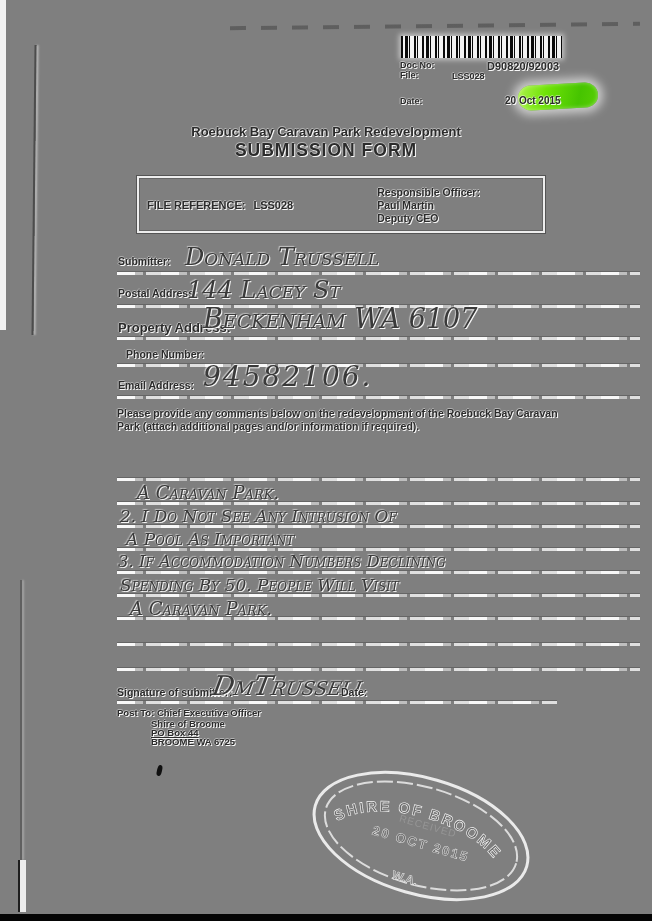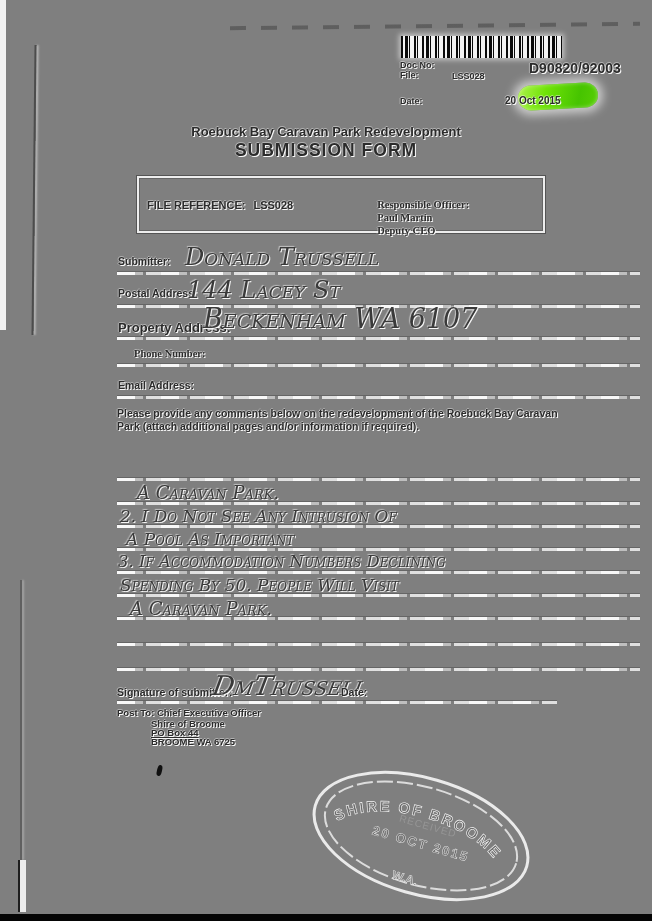--- a/index.html
+++ b/index.html
@@ -41,21 +41,21 @@
     width:80px;height:25px;border-radius:13px/12px;transform:rotate(-3deg);
     background:linear-gradient(105deg,#aef44c 0%,#6fe307 35%,#46c400 75%,#58cf05 100%);
     box-shadow:0 0 10px 5px rgba(255,255,255,.6),inset 0 0 4px rgba(255,255,255,.4);
   }
   .refbox{
     left:137px;top:176px;width:404px;height:53px;display:flex;
     border:2px solid #ededed;
     box-shadow:0 0 0 1px rgba(55,55,55,.6),inset 0 0 0 1px rgba(55,55,55,.35);
   }
   .refbox .left-cell{flex:0 0 57%;display:flex;align-items:center;padding-left:8px;font-size:11px;}
-  .refbox .right-cell{padding-top:20px;font-size:10.5px;line-height:13px;font-family:Liberation Serif, serif;}
+  .refbox .right-cell{padding-top:8px;font-size:10.5px;line-height:13px;}
   .crease{background:rgba(35,35,35,.55);box-shadow:2px 0 2px rgba(255,255,255,.5);}
   .dashes{
     height:4px;opacity:.55;
     background:repeating-linear-gradient(90deg,rgba(20,20,20,.55) 0 16px,transparent 16px 31px);
   }
   .sig-hand{transform:skewX(-10deg);}
   .artifact{width:5px;height:11px;background:#101010;border-radius:45%;transform:rotate(14deg);}
   .notch{width:6px;height:52px;background:rgba(255,255,255,.85);border-left:2px solid #1d1d1d;}
 </style>
 </head>
@@ -66,21 +66,21 @@
   <div class="a" style="left:0;top:0;width:6px;height:330px;background:rgba(255,255,255,.9);"></div>
   <div class="a crease" style="left:33px;top:45px;width:2px;height:290px;transform:rotate(.6deg);"></div>
   <div class="a crease" style="left:20px;top:580px;width:2px;height:280px;opacity:.6;"></div>
   <div class="a notch" style="left:18px;top:860px;"></div>
   <div class="a" style="left:0;top:914px;width:652px;height:7px;background:#050505;"></div>
   <div class="a dashes" style="left:230px;top:24px;width:410px;transform:rotate(-.6deg);"></div>
 
   <div class="a barcode" style="left:401px;top:36px;"></div>
 
   <div class="a typed" style="left:400px;top:60px;font-size:9px;">Doc No:</div>
-  <div class="a typed" style="left:487px;top:60px;font-size:14px;margin-left:42px;">D90820/92003</div>
+  <div class="a typed" style="left:487px;top:60px;font-size:11px;">D90820/92003</div>
   <div class="a typed" style="left:400px;top:70px;font-size:9px;">File:</div>
   <div class="a typed" style="left:452px;top:71px;font-size:9px;">LSS028</div>
   <div class="a green-blob" style="left:518px;top:84px;z-index:1;"></div>
   <div class="a typed" style="left:400px;top:96px;font-size:9px;">Date:</div>
   <div class="a typed" style="left:505px;top:95px;font-size:10px;z-index:2;">20 Oct 2015</div>
 
   <div class="a typed" style="left:126px;top:140px;width:400px;text-align:center;font-size:17.5px;letter-spacing:1px;">SUBMISSION FORM</div>
   <div class="a typed" style="left:126px;top:124px;width:400px;text-align:center;font-size:13px;">Roebuck Bay Caravan Park Redevelopment</div>
 
   <div class="a refbox">
@@ -100,25 +100,26 @@
   <div class="rule" style="left:117px;top:272px;width:523px;"></div>
 
   <div class="a typed" style="left:118px;top:287px;font-size:10.5px;">Postal Address:</div>
   <div class="a hand" style="left:187px;top:276px;font-size:24px;">144 Lacey St</div>
   <div class="rule" style="left:117px;top:305px;width:523px;"></div>
 
   <div class="a typed" style="left:118px;top:320px;font-size:13px;">Property Address:</div>
   <div class="a hand" style="left:203px;top:303px;font-size:27px;">Beckenham WA 6107</div>
   <div class="rule" style="left:117px;top:337px;width:523px;"></div>
 
-  <div class="a typed" style="left:134px;top:348px;font-size:10.5px;font-family:Liberation Serif, serif;">Phone Number:</div>
+  <div class="a typed" style="left:126px;top:348px;font-size:10.5px;">Phone Number:</div>
   <div class="a hand" style="left:210px;top:344px;font-size:20px;"></div>
   <div class="rule" style="left:117px;top:364px;width:523px;"></div>
 
   <div class="a typed" style="left:118px;top:379px;font-size:10.5px;">Email Address:</div>
+  <div class="a hand" style="left:203px;top:360px;font-size:28px;letter-spacing:2px;">94582106.</div>
   <div class="rule" style="left:117px;top:396px;width:523px;"></div>
 
   <div class="a typed typed-wrap" style="left:117px;top:407px;width:443px;font-size:10.5px;line-height:13px;">Please provide any comments below on the redevelopment of the Roebuck Bay Caravan Park (attach additional pages and/or information if required).</div>
 
   <div class="rule" style="left:117px;top:478px;width:523px;"></div>
 
   <div class="a hand" style="left:137px;top:482px;font-size:18px;">A Caravan Park.</div>
   <div class="rule" style="left:117px;top:502px;width:523px;"></div>
 
   <div class="a hand" style="left:120px;top:506px;font-size:17px;">2. I Do Not See Any Intrusion Of</div>

